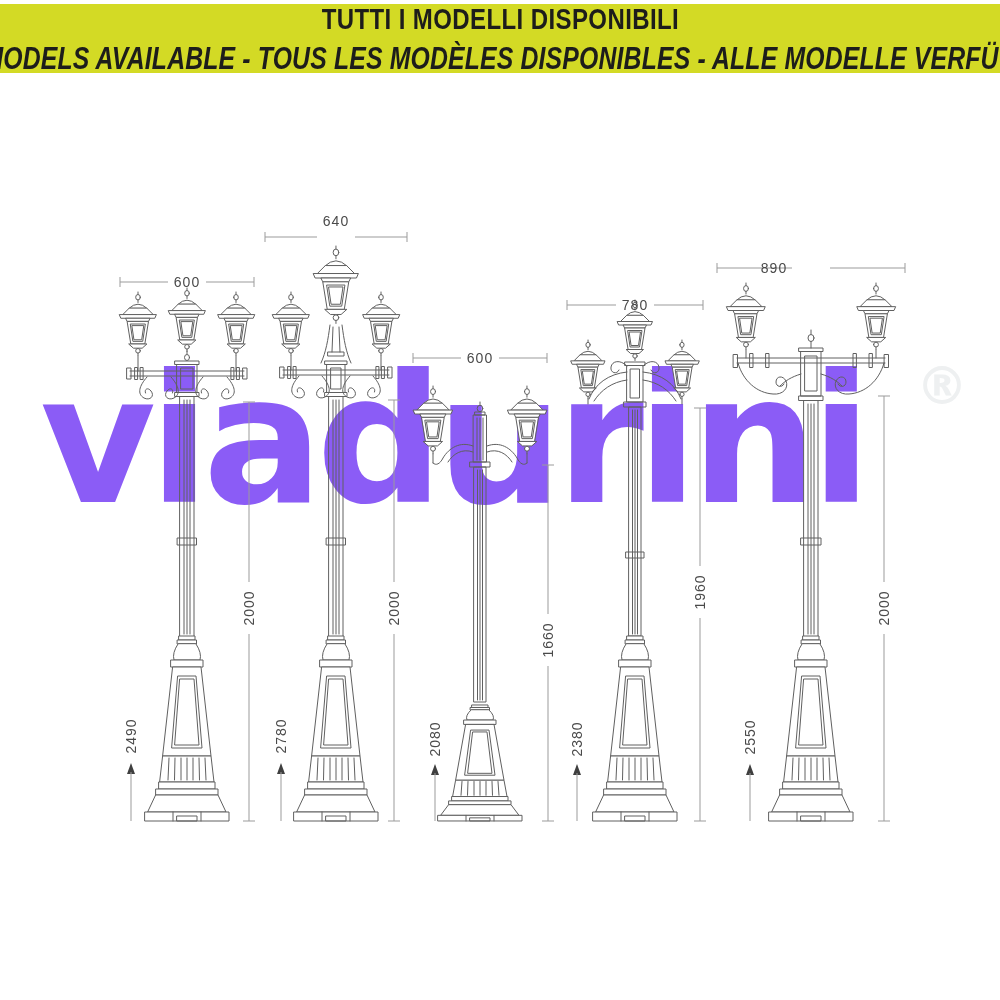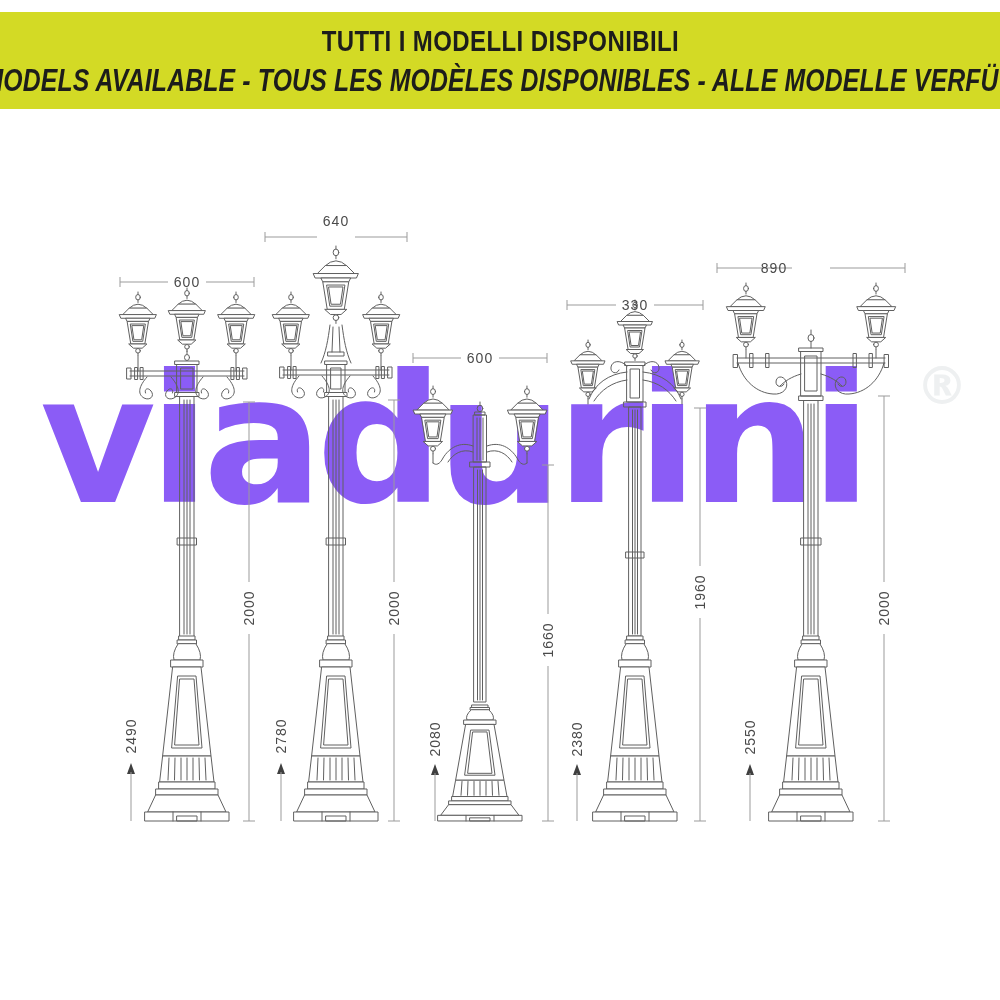--- a/index.html
+++ b/index.html
@@ -1,19 +1,19 @@
 <!DOCTYPE html>
 <html><head>
 <meta charset="utf-8">
 <style>
   html,body{margin:0;padding:0;background:#ffffff;}
   body{width:1000px;height:1000px;position:relative;overflow:hidden;
        font-family:"Liberation Sans",sans-serif;}
   
-  .banner{position:absolute;left:0;top:12px;width:1000px;height:97px;
+  .banner{position:absolute;left:0;top:4px;width:1000px;height:69px;
           background:#d3da25;display:flex;flex-direction:column;
           justify-content:center;align-items:center;z-index:3;}
   .banner-title{color:#1d1d1b;font-weight:700;font-size:30px;line-height:1;
           transform:scaleX(.80);transform-origin:center;letter-spacing:.5px;
           margin-bottom:9px;white-space:nowrap;}
   .banner-subtitle{color:#1d1d1b;font-weight:700;font-style:italic;font-size:31px;
           line-height:1;transform:scaleX(.80);transform-origin:center;
           letter-spacing:.2px;white-space:nowrap;}
   
   .watermark{position:absolute;left:40px;top:352px;width:920px;z-index:0;
@@ -315,21 +315,21 @@
     <g>
         <polygon class="dimhead" points="750,764 746,775 754,775"></polygon>
         <line class="dim" x1="750" y1="773" x2="750" y2="821"></line>
       </g>
   </g>
 </svg>
 
 <div class="dim-h" style="left:187px;top:282px">600</div>
 <div class="dim-h" style="left:336px;top:221px">640</div>
 <div class="dim-h" style="left:480px;top:358px">600</div>
-<div class="dim-h" style="left:635px;top:305px">330</div>
+<div class="dim-h" style="left:635px;top:305px">780</div>
 <div class="dim-h" style="left:774px;top:268px">890</div>
 
 <div class="dim-v" style="left:249px;top:608px">2000</div>
 <div class="dim-v" style="left:394px;top:608px">2000</div>
 <div class="dim-v" style="left:548px;top:640px">1660</div>
 <div class="dim-v" style="left:700px;top:592px">1960</div>
 <div class="dim-v" style="left:884px;top:608px">2000</div>
 
 <div class="dim-v" style="left:131px;top:736px">2490</div>
 <div class="dim-v" style="left:281px;top:736px">2780</div>

